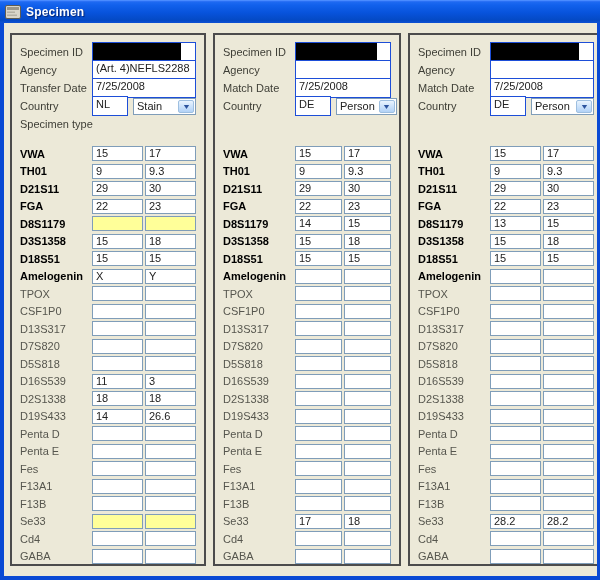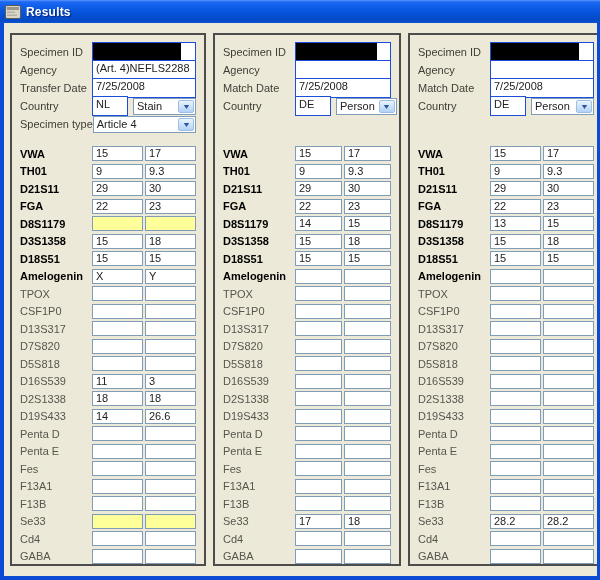--- a/index.html
+++ b/index.html
@@ -49,21 +49,21 @@
 <div class="window">
   <div class="titlebar">
     <span class="win-icon">
       <svg width="16" height="14" viewBox="0 0 16 14">
         <rect x="0.5" y="0.5" width="15" height="13" rx="1.5" fill="#d9d5c9" stroke="#5f5c52"></rect>
         <rect x="2" y="2" width="12" height="3" fill="#9a968a"></rect>
         <rect x="2" y="6.5" width="8" height="1.5" fill="#b4b0a3"></rect>
         <rect x="2" y="9.5" width="10" height="1.5" fill="#b4b0a3"></rect>
       </svg>
     </span>
-    <span class="title-text">Results</span>
+    <span class="title-text">Specimen</span>
   </div>
   <div class="client">
       <div class="panel p1">
         <div class="panel-header">
           <div class="hrow">
             <span class="hlabel">Specimen ID</span>
             <div class="field">
               <div class="redacted-bar"></div>
             </div>
           </div>
@@ -80,26 +80,20 @@
             <div class="field country-code">NL</div>
             <div class="combo">
               <span class="combo-value">Stain</span>
               <span class="combo-btn">
                 <span class="arrow">▼</span>
               </span>
             </div>
           </div>
           <div class="hrow">
             <span class="hlabel">Specimen type</span>
-            <div class="combo">
-              <span class="combo-value">Article 4</span>
-              <span class="combo-btn">
-                <span class="arrow">▼</span>
-              </span>
-            </div>
           </div>
         </div>
         <div class="markers">
           <div class="mrow">
             <span class="mlabel bold">VWA</span>
             <div class="afield a1">15</div>
             <div class="afield">17</div>
           </div>
           <div class="mrow">
             <span class="mlabel bold">TH01</span>

